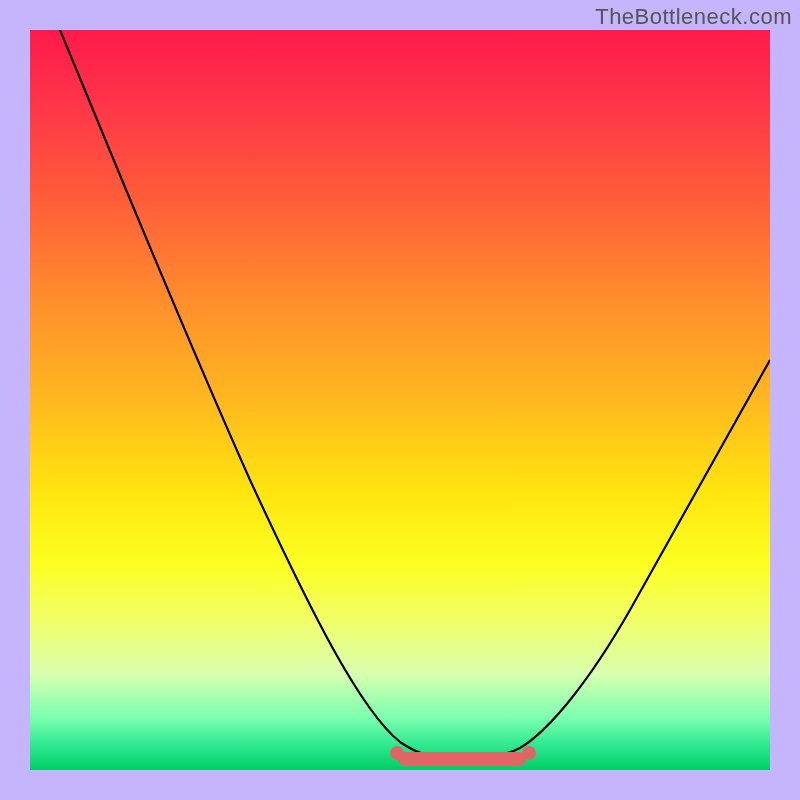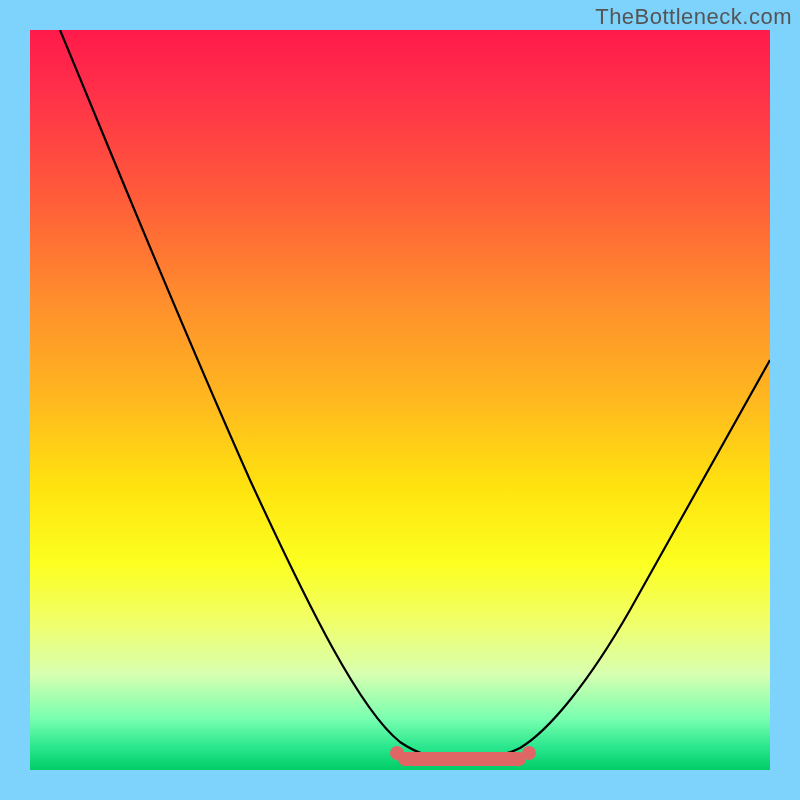--- a/index.html
+++ b/index.html
@@ -1,20 +1,20 @@
 <!DOCTYPE html>
 <html><head>
 <meta charset="utf-8">
 <style>
   * { margin: 0; padding: 0; box-sizing: border-box; }
   body { width: 800px; height: 800px; position: relative; font-family: Arial, sans-serif; }
   .chart-container {
     width: 800px;
     height: 800px;
-    background: #7dd3fc;
+    background: #c4b5fd;
     position: relative;
   }
   .plot-area {
     position: absolute;
     left: 30px;
     top: 30px;
     width: 740px;
     height: 740px;
     background: linear-gradient(to bottom,
       #ff1a4a 0%,

